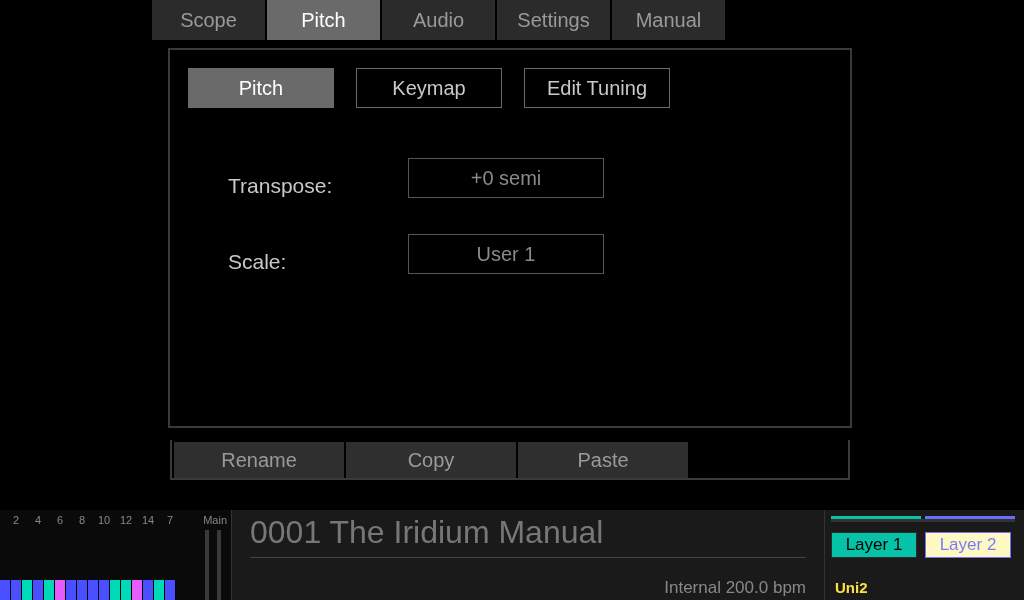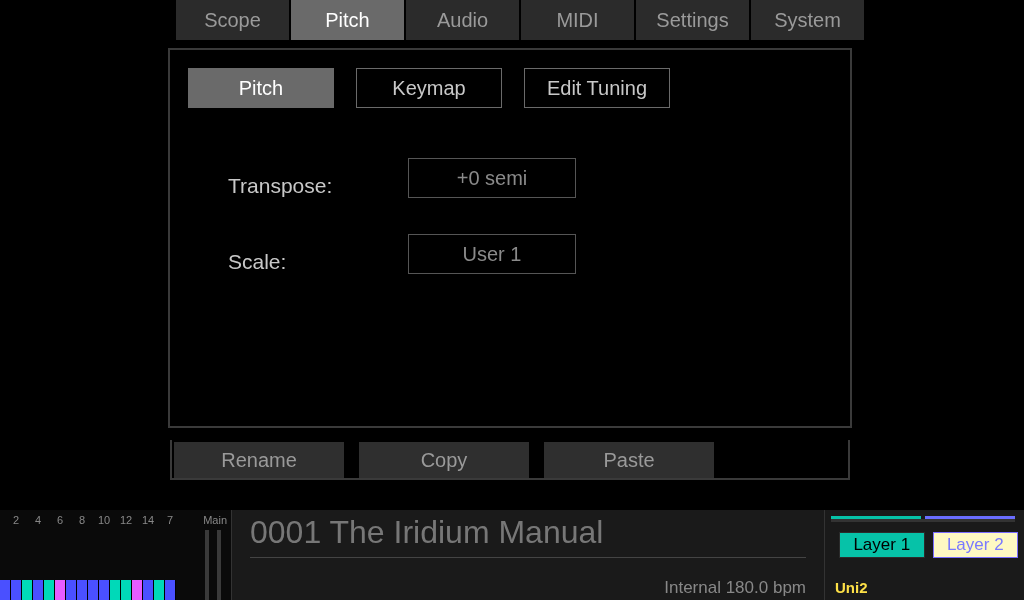--- a/index.html
+++ b/index.html
@@ -1,20 +1,20 @@
 <!DOCTYPE html>
 <html><head>
 <meta charset="utf-8">
 <style>
   * { box-sizing: border-box; margin: 0; padding: 0; font-family: Arial, Helvetica, sans-serif; }
   html, body { width: 1024px; height: 600px; background: #000; color: #b0b0b0; overflow: hidden; }
 
   .top-tabs {
     position: absolute;
-    top: 0; left: 176px;
+    top: 0; left: 152px;
     display: flex;
     gap: 2px;
   }
   .top-tab {
     width: 113px; height: 40px;
     background: #2b2b2b;
     color: #9a9a9a;
     display: flex; align-items: center; justify-content: center;
     font-size: 20px;
     cursor: pointer;
@@ -50,34 +50,34 @@
     align-items: flex-end;
     margin-bottom: 36px;
     padding-left: 40px;
   }
   .param-label {
     width: 180px;
     font-size: 21px;
     color: #c8c8c8;
   }
   .param-value {
-    width: 168px; height: 40px;
+    width: 196px; height: 40px;
     border: 1.5px solid #555;
     display: flex; align-items: center; justify-content: center;
     font-size: 20px;
     color: #8a8a8a;
     cursor: pointer;
   }
 
   .action-row {
     position: absolute;
     top: 440px; left: 170px;
     width: 680px; height: 40px;
     display: flex;
-    gap: 15px;
+    gap: 2px;
     border-left: 2px solid #3a3a3a;
     border-right: 2px solid #3a3a3a;
     border-bottom: 2px solid #3a3a3a;
     padding: 2px;
   }
   .action-btn {
     flex: 0 0 170px;
     height: 36px;
     background: #2f2f2f;
     color: #9a9a9a;
@@ -167,21 +167,20 @@
   }
   .layer-bar {
     height: 6px;
     width: 184px;
     margin-bottom: 10px;
   }
   .layer-bar svg { display: block; }
   .layer-btns {
     display: flex;
     gap: 8px;
-    margin-left: 8px;
   }
   .layer-btn {
     width: 86px; height: 26px;
     display: flex; align-items: center; justify-content: center;
     font-size: 17px;
     cursor: pointer;
     border: 1.5px solid;
   }
   .layer-btn.l1 { background: #06c2a8; border-color: #2b2b2b; color: #000; font-weight: 500; }
   .layer-btn.l2 { background: #fef9c3; border-color: #7a6dff; color: #7a7aff; }
@@ -193,23 +192,22 @@
     font-weight: bold;
   }
 </style>
 </head>
 <body>
 
 <div class="top-tabs">
   <div class="top-tab">Scope</div>
   <div class="top-tab active">Pitch</div>
   <div class="top-tab">Audio</div>
-  <div class="top-tab">MIDI</div>
   <div class="top-tab">Settings</div>
-  <div class="top-tab">System</div>
+  <div class="top-tab">Manual</div>
 </div>
 
 <div class="main-panel">
   <div class="sub-tabs">
     <div class="sub-tab active">Pitch</div>
     <div class="sub-tab">Keymap</div>
     <div class="sub-tab">Edit Tuning</div>
   </div>
 
   <div class="param-row">
@@ -258,21 +256,21 @@
       <div class="midi-bar" style="background:#00d9b8"></div>
       <div class="midi-bar" style="background:#e65cff"></div>
       <div class="midi-bar" style="background:#4a50ff"></div>
       <div class="midi-bar" style="background:#00d9b8"></div>
       <div class="midi-bar" style="background:#4a50ff"></div>
     </div>
   </div>
   <div class="preset-area">
     <div class="preset-name">0001 The Iridium Manual</div>
     <div class="preset-line"></div>
-    <div class="tempo-text">Internal 180.0 bpm</div>
+    <div class="tempo-text">Internal 200.0 bpm</div>
   </div>
   <div class="layer-area">
     <div class="layer-bar">
       <svg width="184" height="6">
         <rect x="0" y="0" width="90" height="3" fill="#06c2a8"></rect>
         <rect x="94" y="0" width="90" height="3" fill="#6a6dff"></rect>
         <rect x="0" y="3" width="184" height="3" fill="#333"></rect>
       </svg>
     </div>
     <div class="layer-btns">

